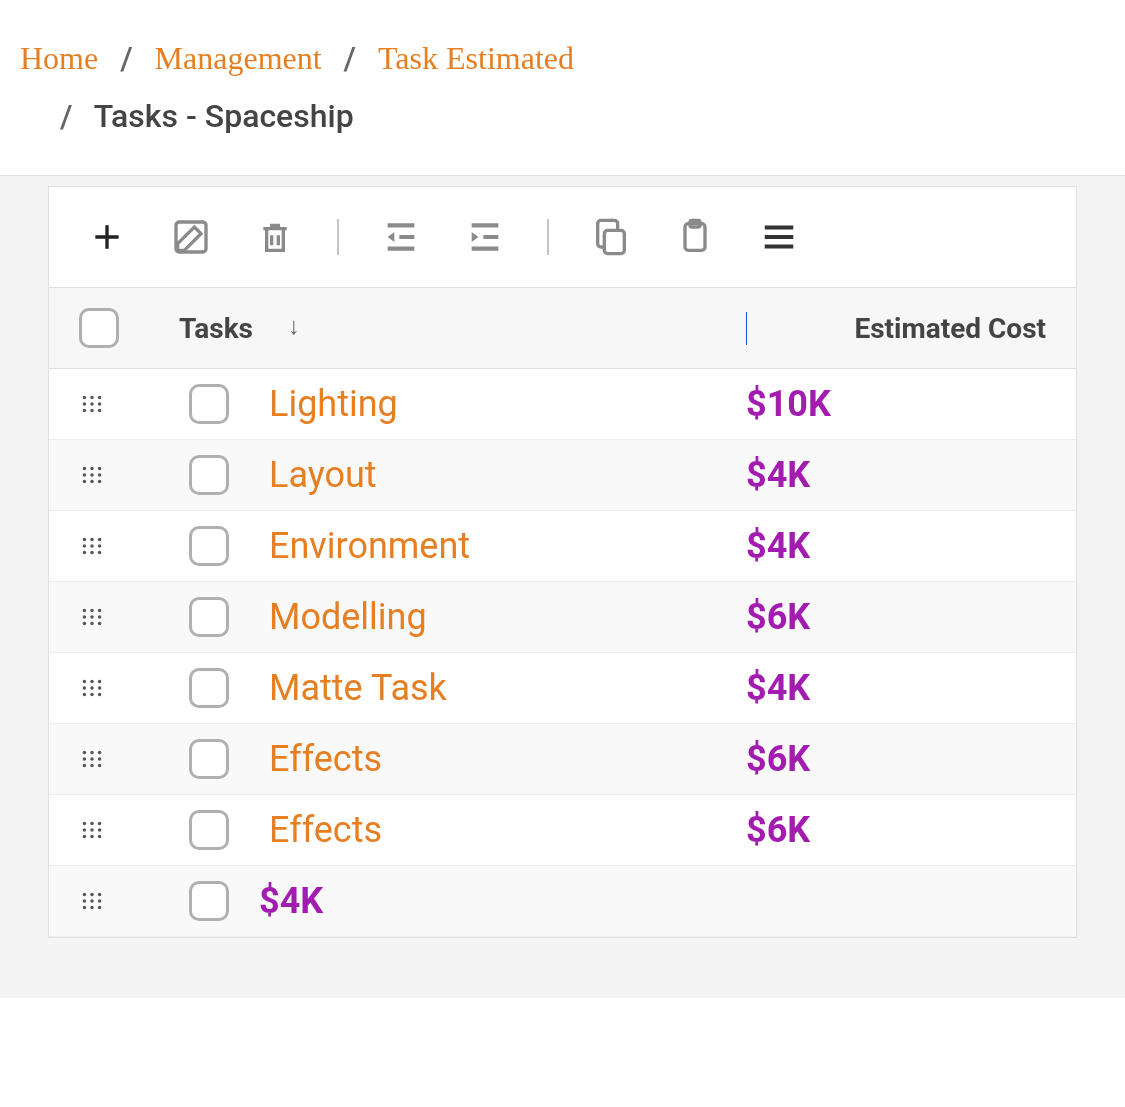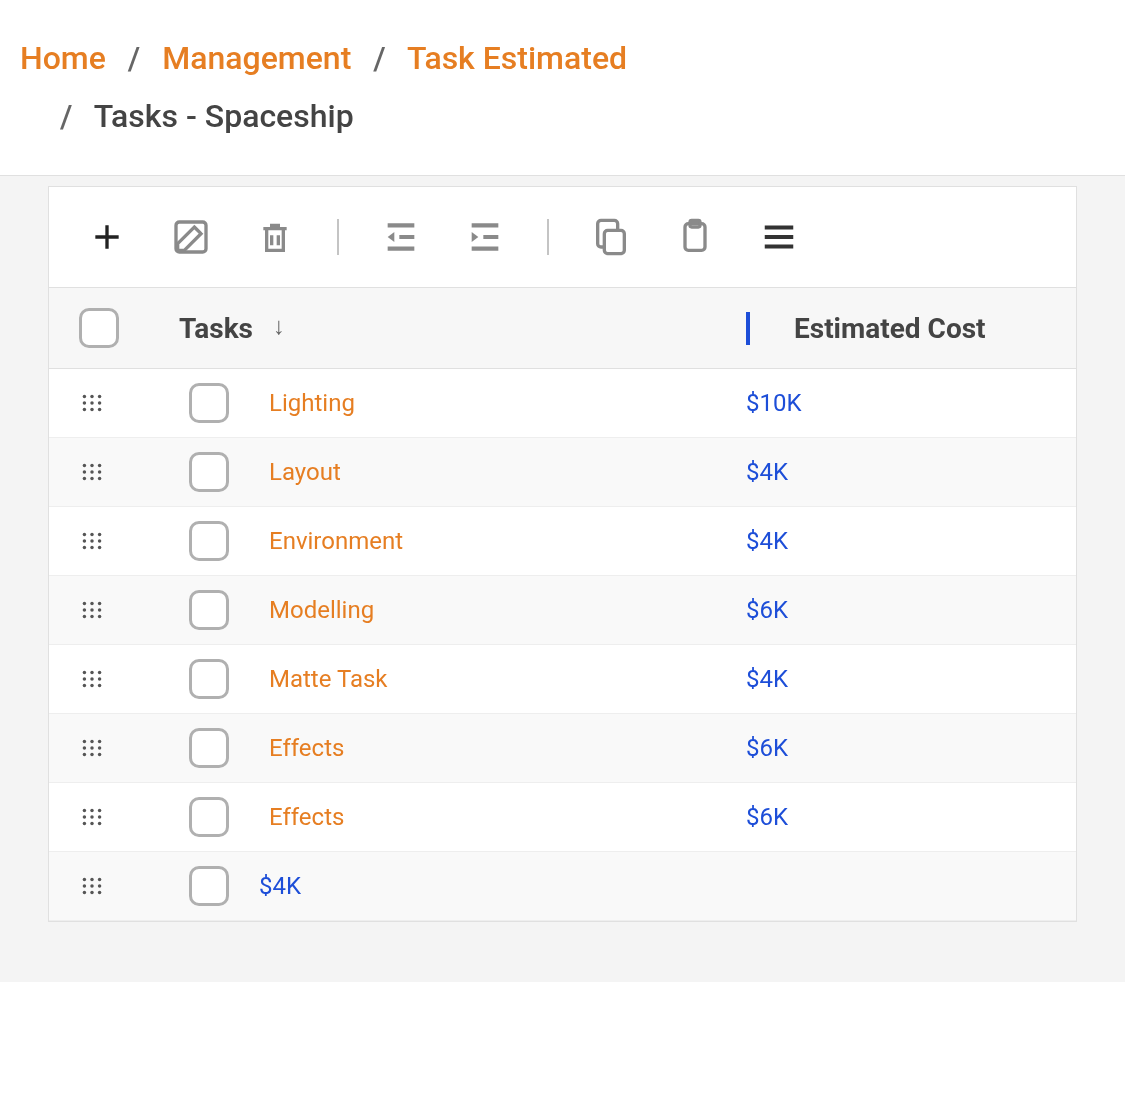--- a/index.html
+++ b/index.html
@@ -11,20 +11,21 @@
 }
 .breadcrumb {
   padding: 30px 20px 30px 20px;
   font-size: 32px;
   font-weight: 500;
   line-height: 1.8;
 }
 .breadcrumb a {
   color: #e67e22;
   text-decoration: none;
+  font-family: Liberation Serif, serif;
 }
 .breadcrumb .sep {
   color: #666;
   margin: 0 14px;
 }
 .breadcrumb .current {
   color: #444;
 }
 .content-area {
   background: #f4f4f4;
@@ -70,46 +71,46 @@
 .th-checkbox {
   width: 100px;
   display: flex;
   align-items: center;
   justify-content: flex-start;
 }
 .th-tasks {
   flex: 1;
   display: flex;
   align-items: flex-start;
-  gap: 20px;
+  gap: 35px;
 }
 .th-cost {
   width: 300px;
-  text-align: left;
-  border-left: 4px solid #1d4ed8;
+  text-align: right;
+  border-left: 1px solid #1d4ed8;
   padding-left: 44px;
 }
 .sort-arrow {
   color: #666;
   font-size: 24px;
 }
 .checkbox {
   width: 40px;
   height: 40px;
   border: 3px solid #b0b0b0;
   border-radius: 10px;
   background: #fff;
   cursor: pointer;
   flex-shrink: 0;
 }
 .row {
   display: flex;
   align-items: center;
   padding: 14px 30px;
-  font-size: 24px;
+  font-size: 36px;
   border-bottom: 1px solid #eee;
 }
 .row:nth-child(odd) { background: #fff; }
 .row:nth-child(even) { background: #f9f9f9; }
 .drag-handle {
   width: 110px;
   display: flex;
   align-items: center;
   justify-content: flex-start;
   color: #555;
@@ -122,22 +123,22 @@
 }
 .row-name {
   flex: 1;
   color: #e67e22;
   font-weight: 400;
   padding-left: 10px;
 }
 .row-cost {
   width: 300px;
   padding-left: 0;
-  color: #1d4ed8;
-  font-weight: 400;
+  color: #a21caf;
+  font-weight: 700;
 }
 svg { display: block; }
 </style>
 </head>
 <body>
 
 <div class="breadcrumb">
   <a href="#">Home</a>
   <span class="sep">/</span>
   <a href="#">Management</a>

